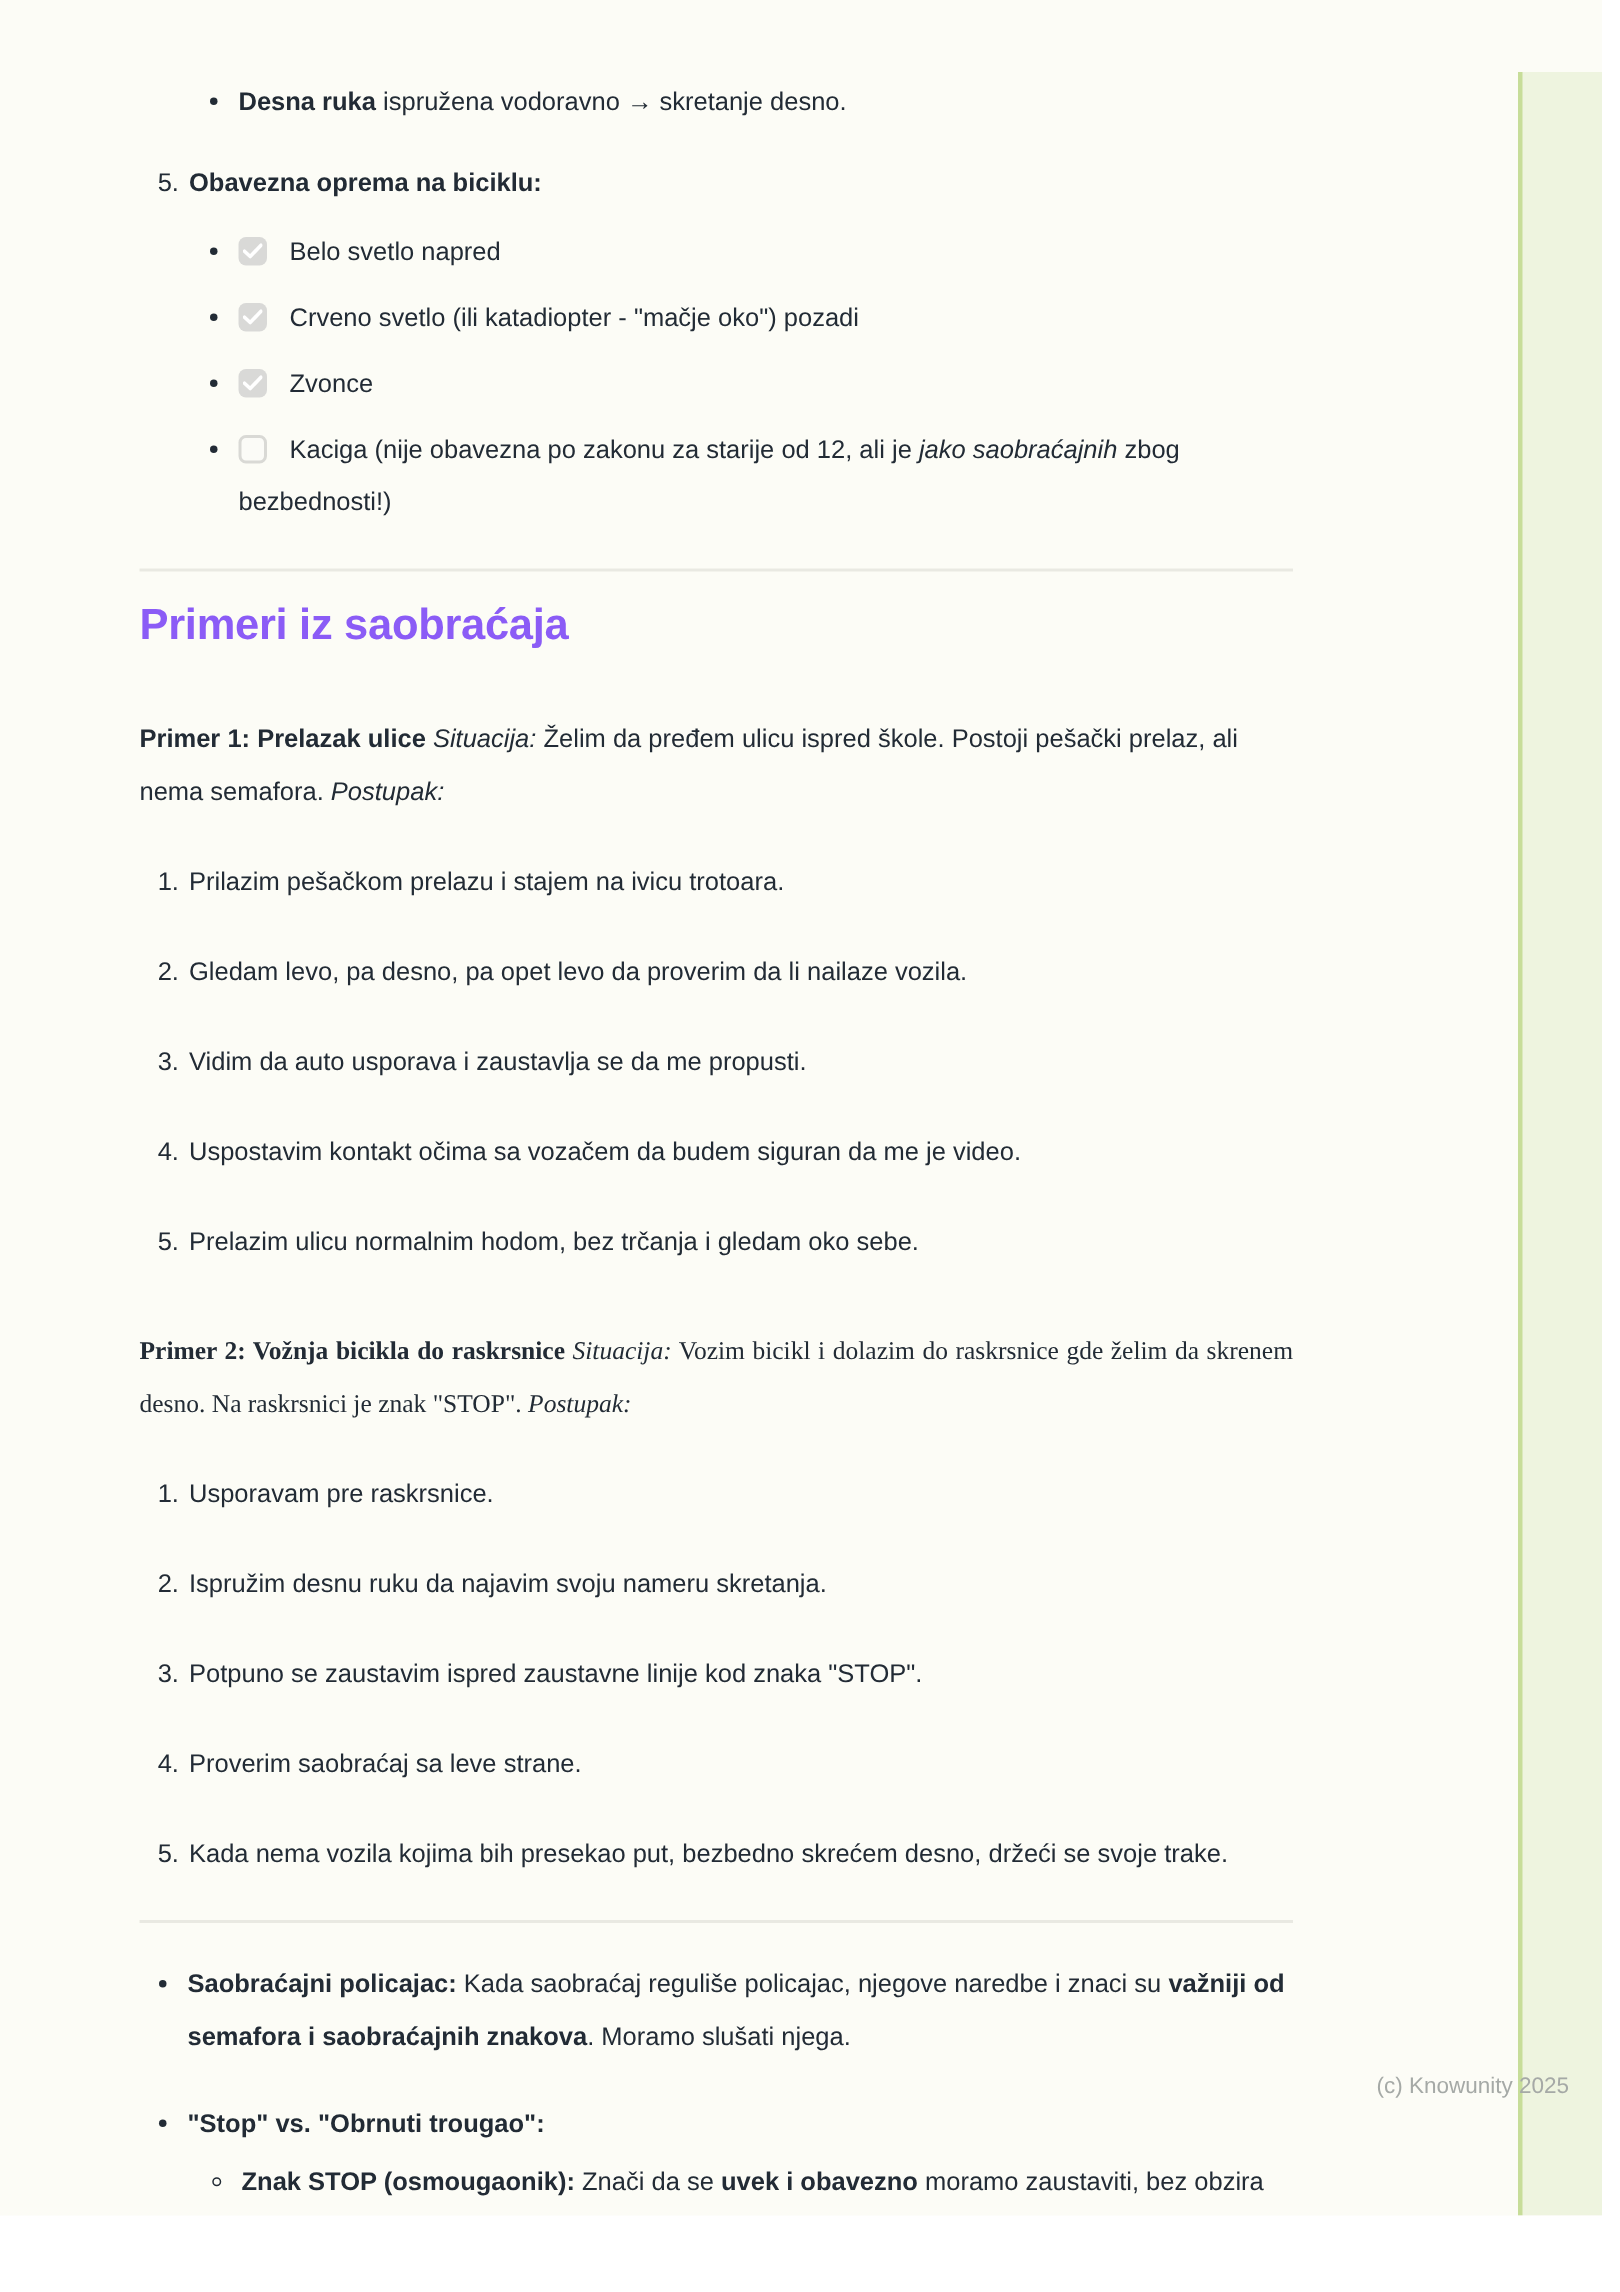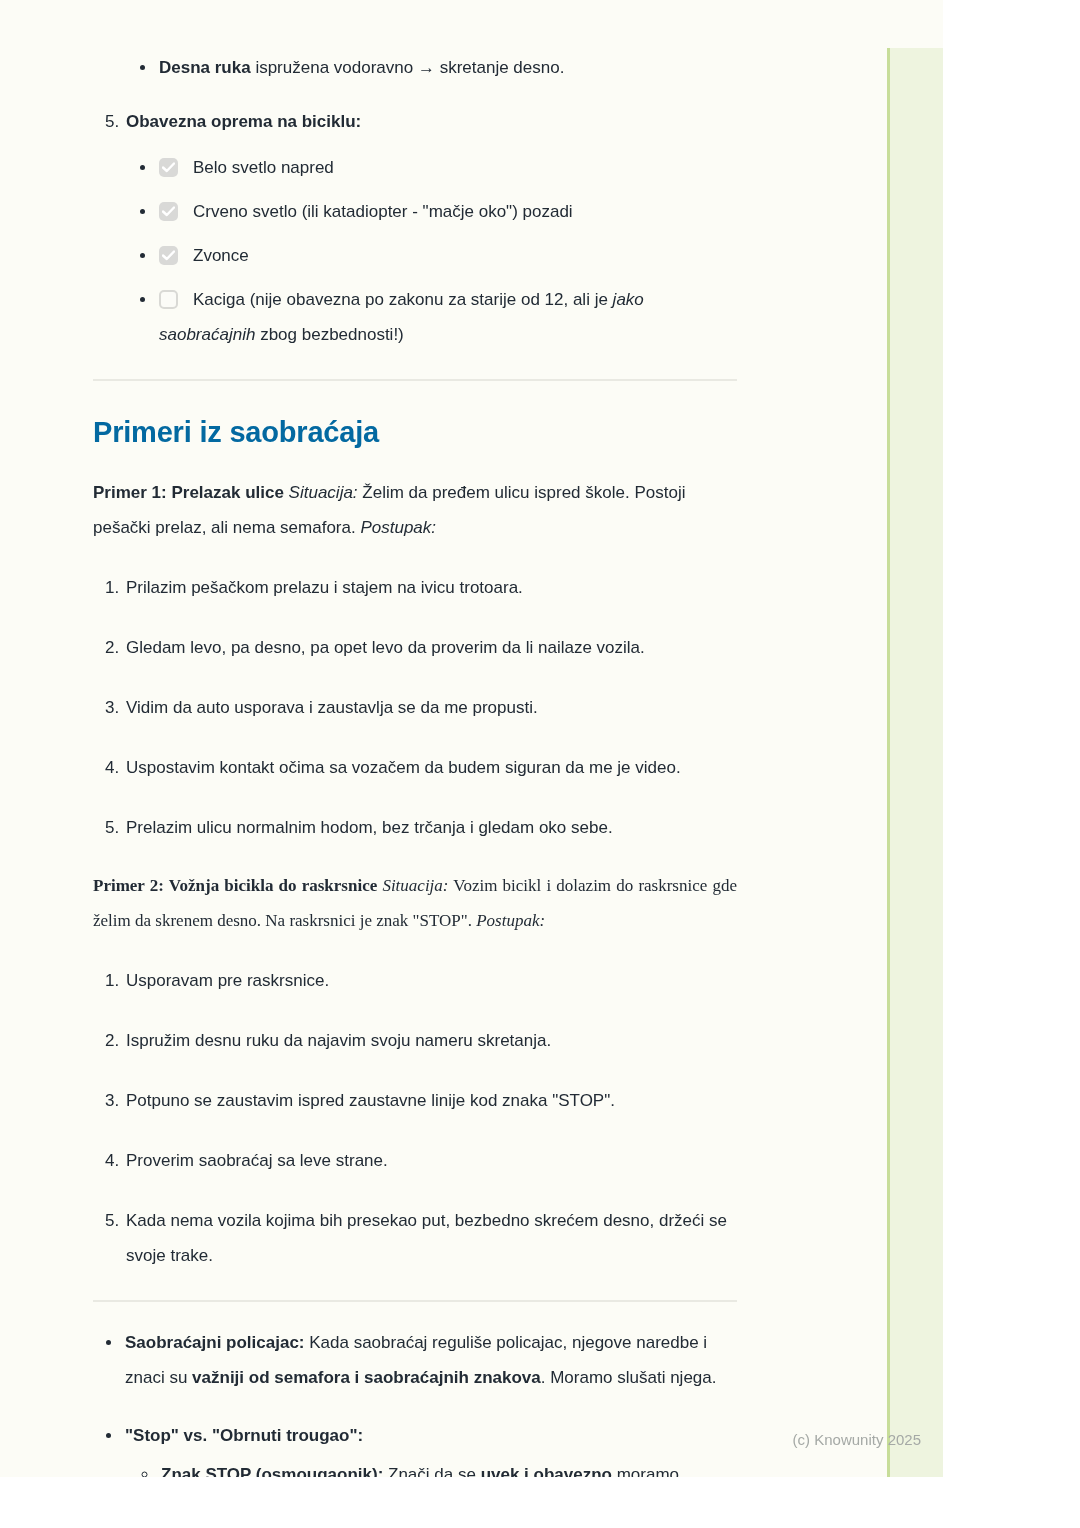--- a/index.html
+++ b/index.html
@@ -5,21 +5,21 @@
   html,body{margin:0;padding:0;}
   body{
     width:1080px;height:1528px;
     background:#ffffff;
     font-family:"Liberation Sans","DejaVu Sans",sans-serif;
     color:#222b35;
     -webkit-font-smoothing:antialiased;
   }
   .sheet{
     position:relative;
-    width:943px;height:1477px;
+    width:1068px;height:1477px;
     background:#fcfcf6;
     overflow:hidden;
   }
   .edge-band{
     position:absolute;
     top:48px;right:0;bottom:0;width:53px;
     background:#eef4df;
     border-left:3px solid #c7dd99;
   }
   .content{
@@ -53,37 +53,37 @@
   .checkbox.unchecked{
     background:#fbfbf7;
     border:2px solid #d9d9d5;
   }
   hr{
     border:none;
     border-top:2px solid #e9e9e2;
     margin:27px 0 0;
   }
   h2{
-    color:#0369a1;
+    color:#8b5cf6;
     font-size:29px;
     line-height:40px;
     font-weight:700;
-    margin:31px 0 0;
+    margin:16px 0 0;
     letter-spacing:-0.2px;
   }
-  .para{margin:23px 0 0;}
+  .para{margin:38px 0 0;}
   .justify{text-align:justify;font-family:Liberation Serif, serif;}
   .steps{padding-left:31px;margin:21px 0 0;}
   .steps li{margin-top:25px;}
   .notes{list-style:disc;padding-left:30px;margin:21px 0 0;}
   .notes > li{margin-top:23px;}
   .subnotes{list-style:circle;padding-left:34px;margin:4px 0 0;}
   .watermark{
     position:absolute;
-    top:1431px;right:22px;
+    top:1382px;right:22px;
     font-size:15px;
     color:#a5a9a6;
     z-index:2;
   }
 </style>
 </head>
 <body>
 
 <div class="sheet">
   <div class="edge-band"></div>

